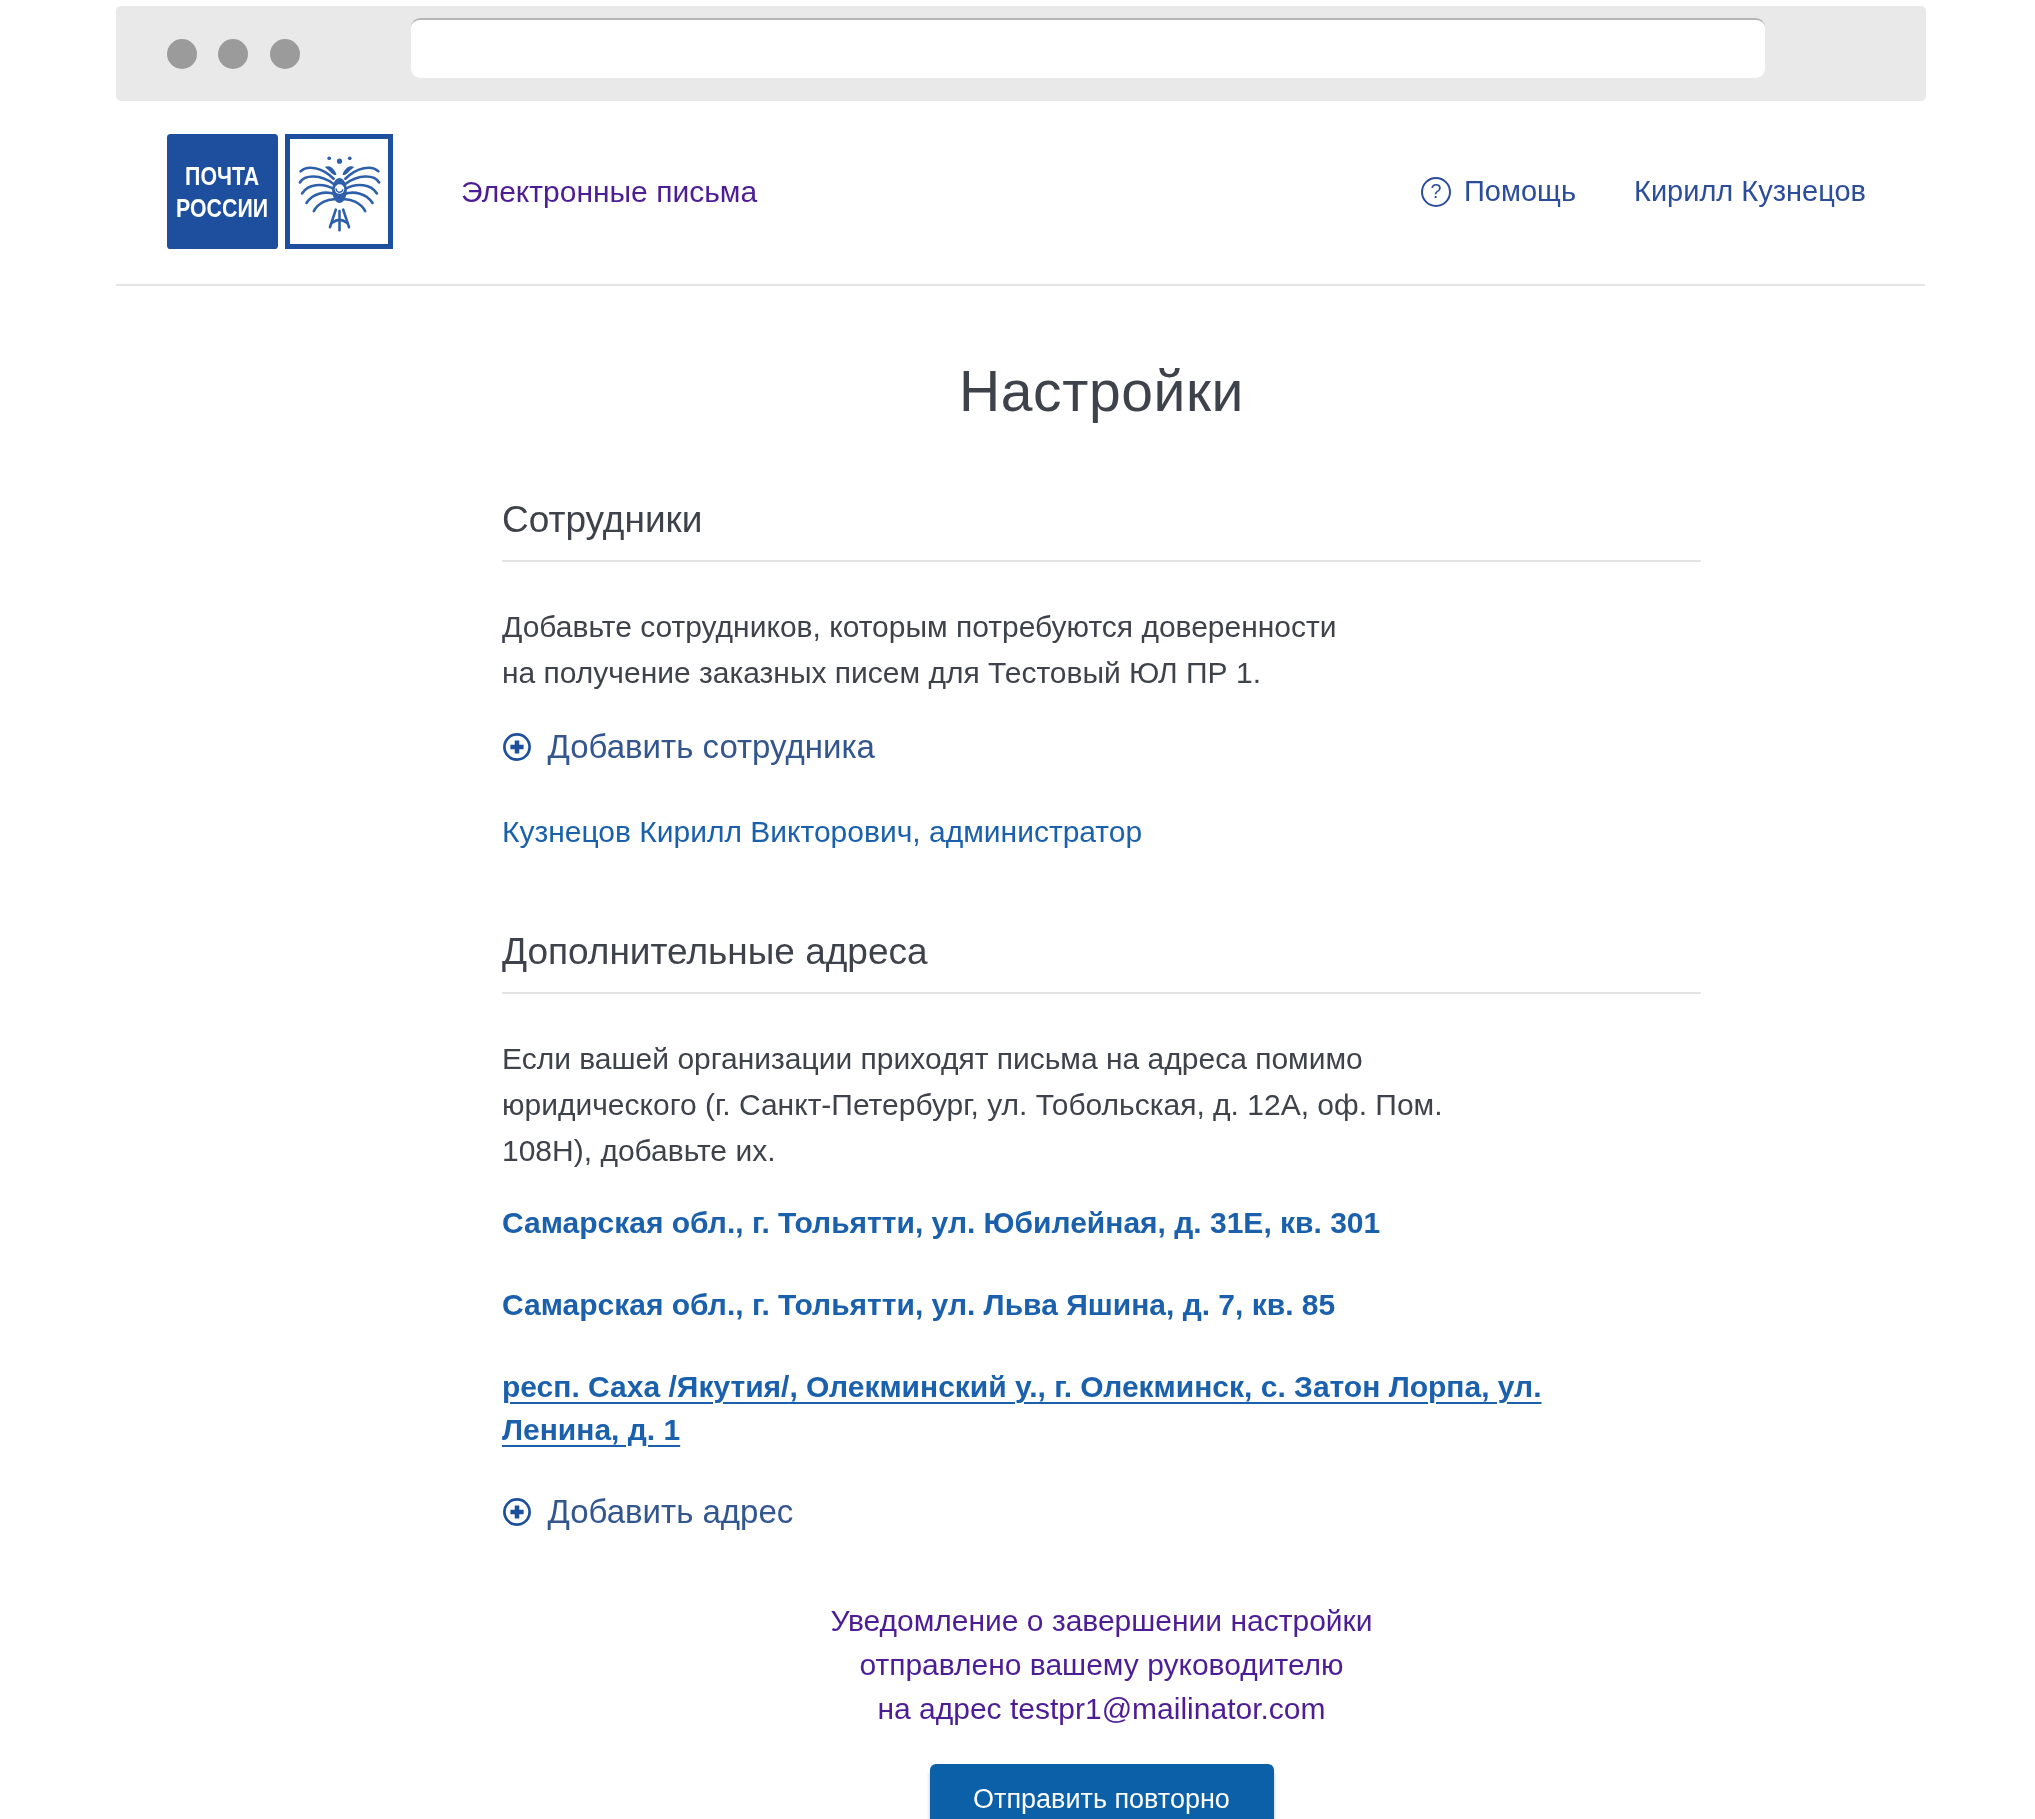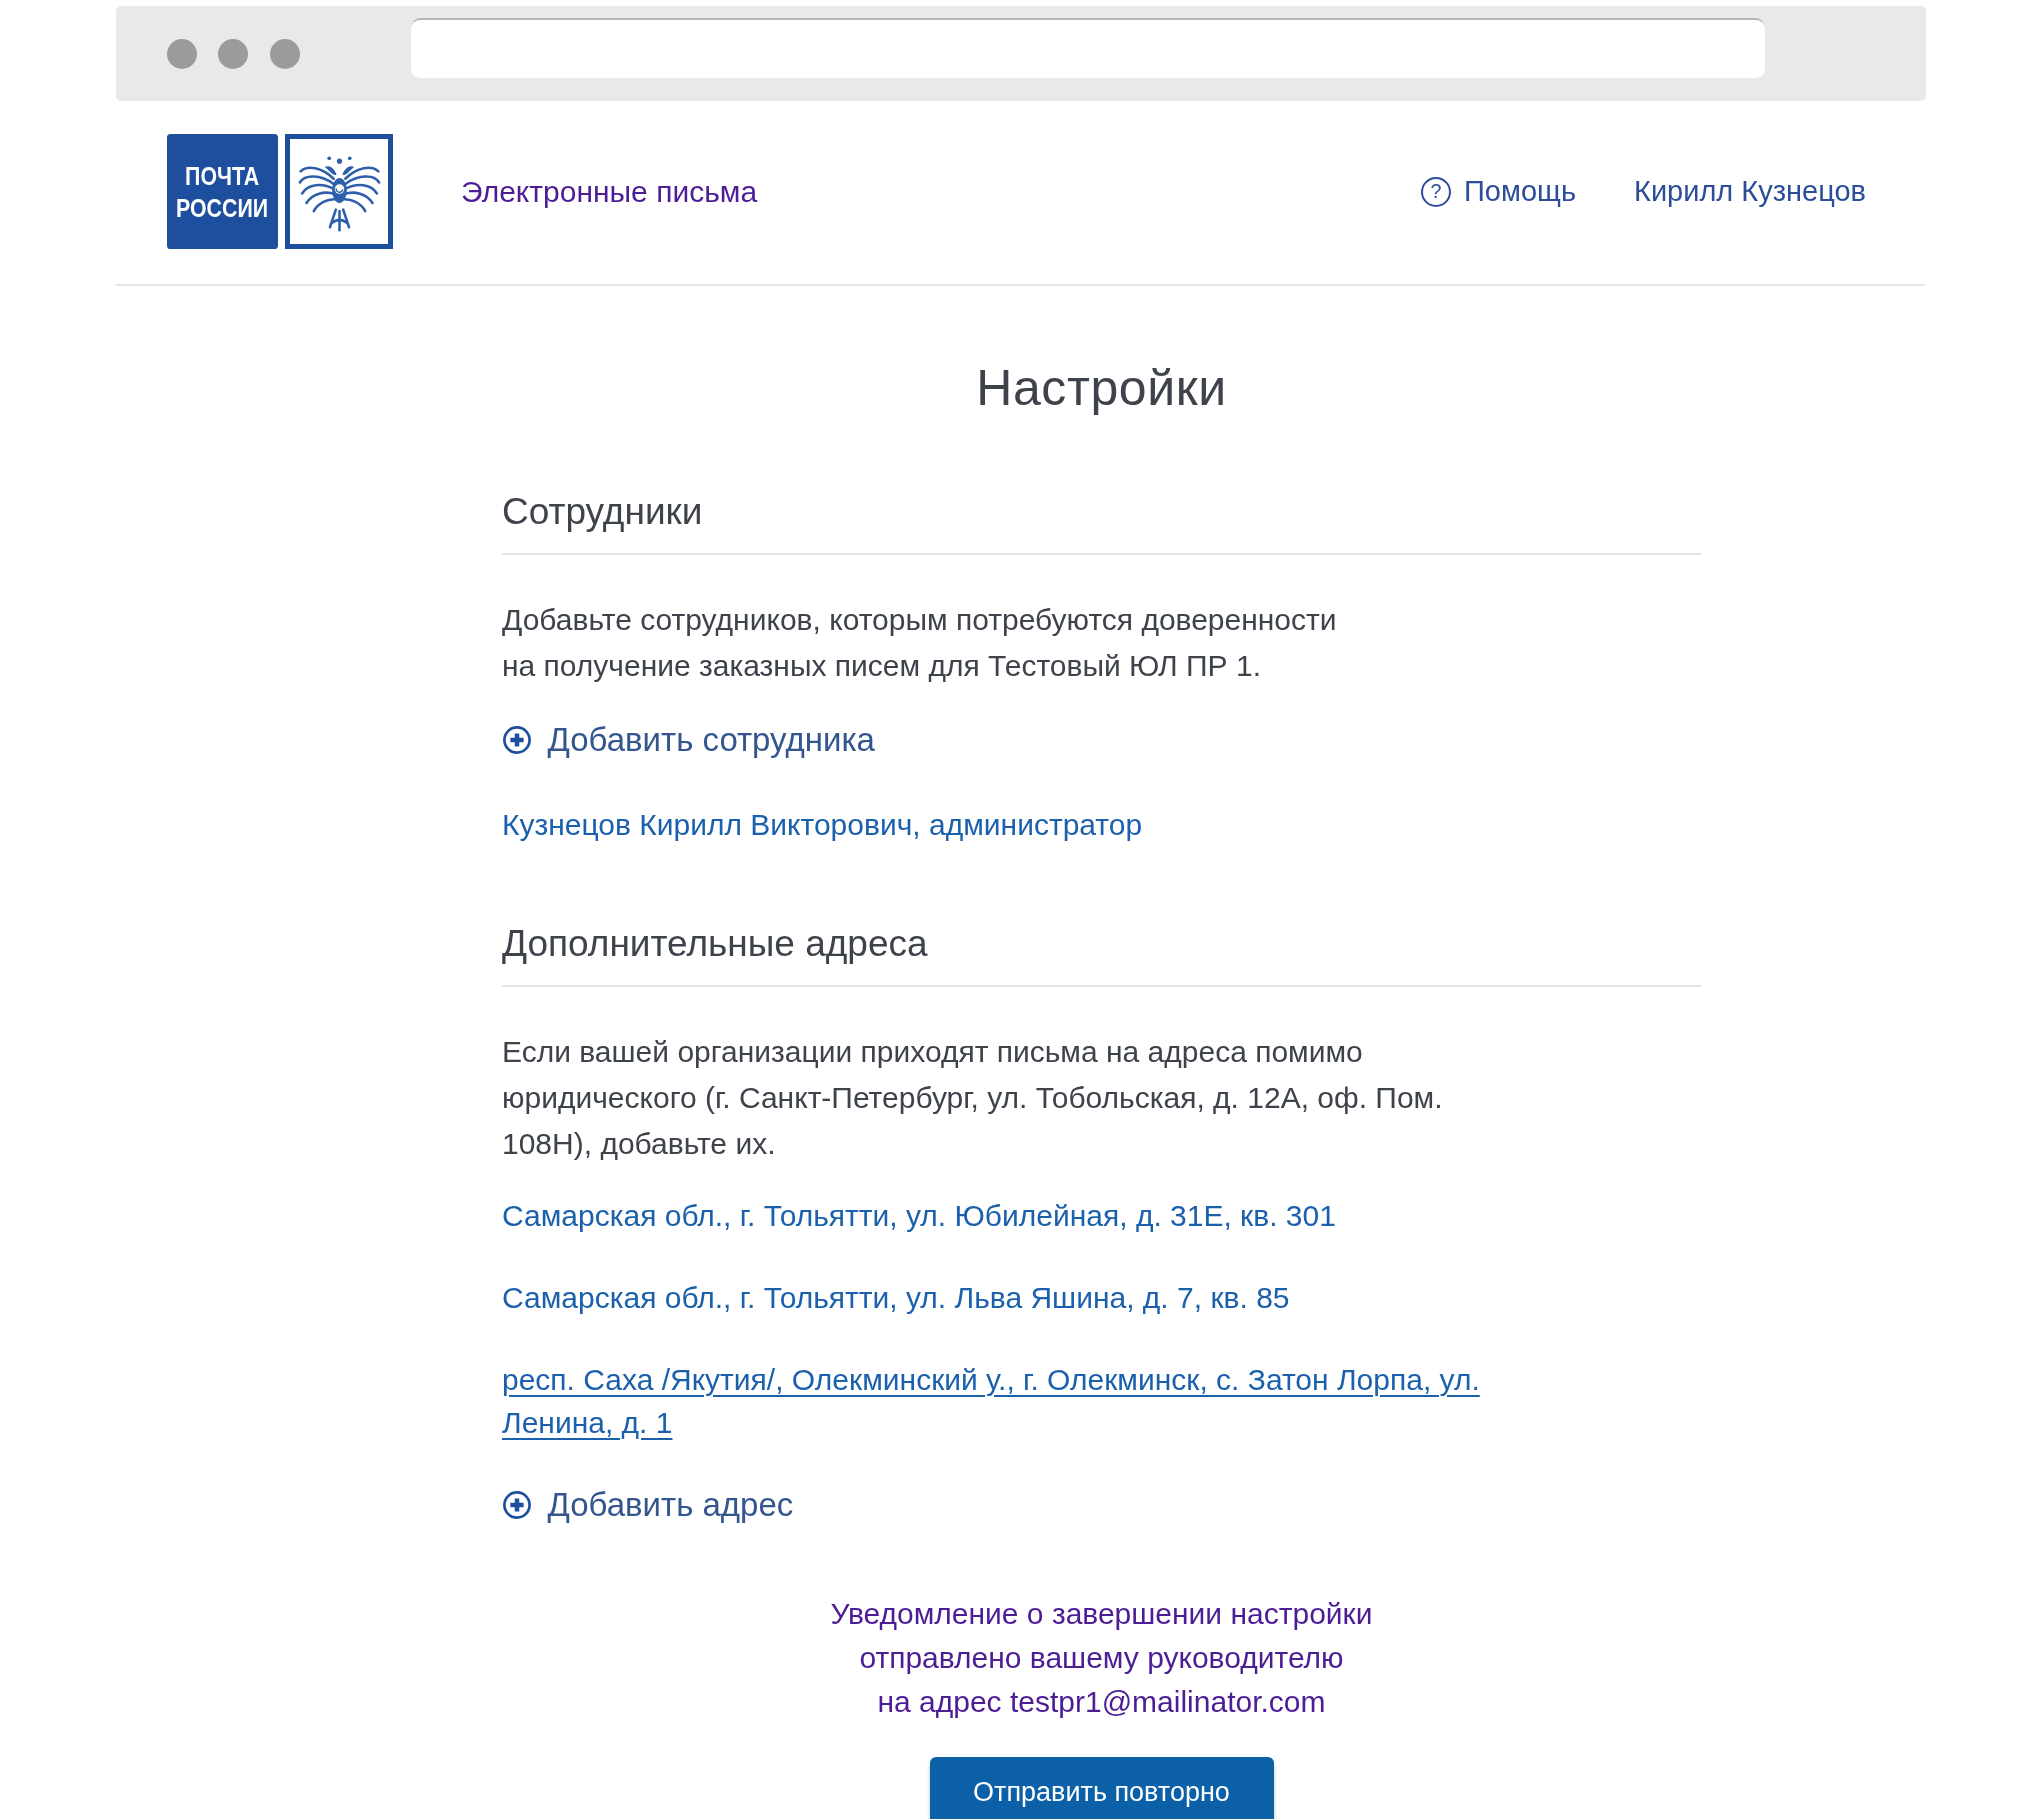--- a/index.html
+++ b/index.html
@@ -80,21 +80,21 @@
   }
   .user-link { color: #2b4d9a; text-decoration: none; cursor: pointer; white-space: nowrap; }
 
   .header-divider { height: 1.8px; background: #e4e4e4; margin: 35px 110px 0 116px; }
 
   
   main { margin-left: 502px; width: 1199px; }
 
   h1.page-title {
     margin: 76px 0 0;
-    font-size: 50px; font-weight: 400; line-height: 1.05;
+    font-size: 57px; font-weight: 400; line-height: 1.05;
     color: #3d424b;
     text-align: center;
     letter-spacing: 0.6px;
   }
   h2.section-heading {
     margin: 79px 0 0;
     font-size: 37px; font-weight: 400; line-height: 1.0;
     color: #3d424b;
   }
   .rule { height: 1.8px; background: #e4e4e4; margin-top: 22.6px; }
@@ -116,21 +116,21 @@
     display: block;
     margin-top: 44px;
     font-size: 30px; line-height: 1.45;
     color: #1a60ac; text-decoration: none; cursor: pointer;
     width: max-content; max-width: 100%;
   }
 
   .addr-link { display: block; margin-top: 39px; font-size: 30px; line-height: 43px; color: #1a60ac; text-decoration: none; cursor: pointer; width: max-content; max-width: 100%; }
   .addr-link.first { margin-top: 27px; }
   .addr-link.underlined { text-decoration: underline; text-underline-offset: 5.4px; text-decoration-thickness: 1.8px; }
-  .addr-link span { display: block; }
+  .addr-link span { display: block; font-weight: bold; }
 
   .add-link.address { margin-top: 42px; }
 
   .notify {
     margin-top: 68px;
     text-align: center;
     font-size: 30px; line-height: 44px;
     color: #4c1d95;
   }
   .notify span { display: block; }

